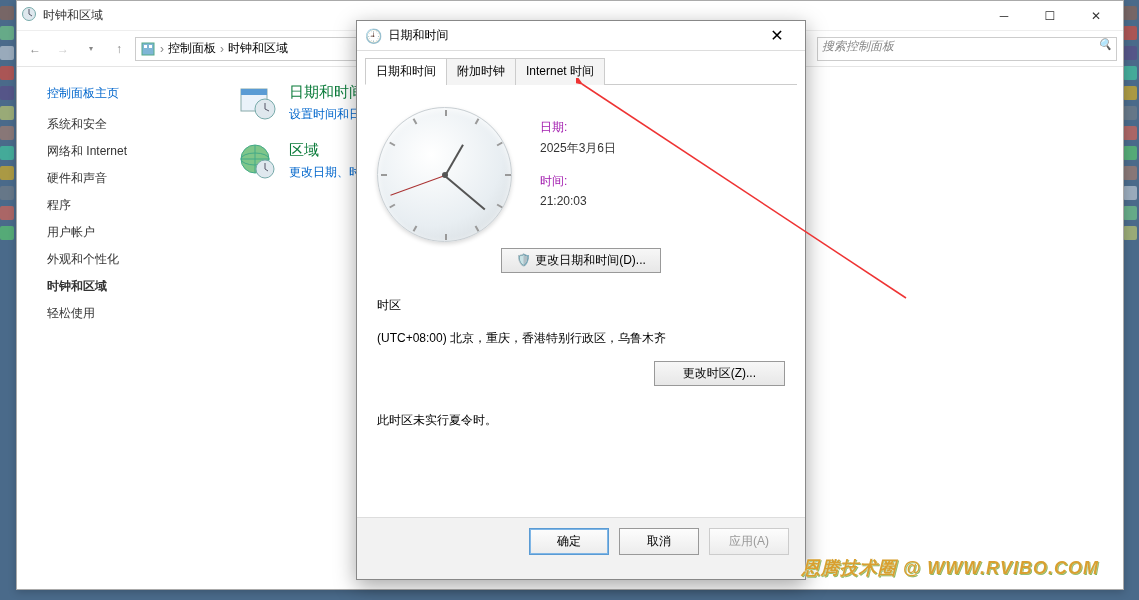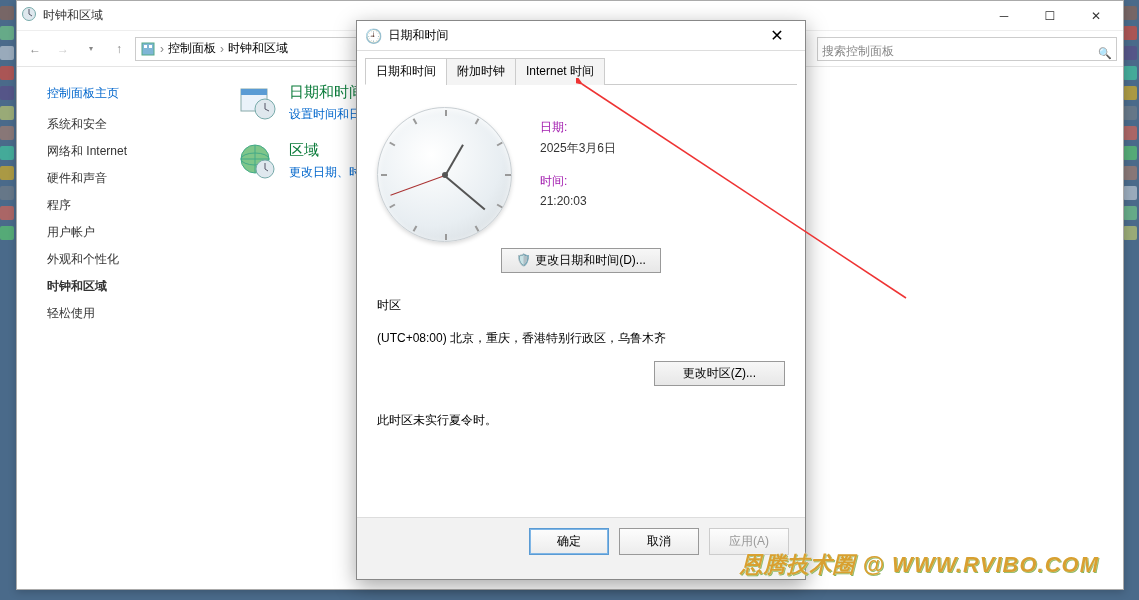--- a/index.html
+++ b/index.html
@@ -13,21 +13,21 @@
 .titlebar { height: 30px; display: flex; align-items: center; padding: 0 4px; background: #fff; border-bottom: 1px solid #eee; }
 .titlebar .icon img, .titlebar .icon svg { width: 16px; height: 16px; }
 .titlebar .title { margin-left: 6px; color: #333; }
 .win-controls { margin-left: auto; display: flex; }
 .win-btn { width: 46px; height: 30px; display: flex; align-items: center; justify-content: center; color: #333; cursor: pointer; }
 
 .addrbar { height: 36px; display: flex; align-items: center; padding: 0 6px; gap: 4px; border-bottom: 1px solid #e5e5e5; }
 .nav-btn { width: 24px; height: 24px; display: flex; align-items: center; justify-content: center; color: #888; cursor: pointer; }
 .path-box { flex: 0 0 380px; height: 24px; border: 1px solid #ccc; display: flex; align-items: center; padding: 0 4px; gap: 4px; }
 .path-box .sep { color: #888; }
-.search-box { margin-left: auto; flex: 0 0 300px; height: 24px; border: 1px solid #ccc; display: flex; align-items: flex-end; padding: 0 4px; color: #888; }
+.search-box { margin-left: auto; flex: 0 0 300px; height: 24px; border: 1px solid #ccc; display: flex; align-items: flex-start; padding: 0 4px; color: #888; font-style: italic; }
 .search-box .mag { margin-left: auto; font-size: 11px; }
 
 .cp-body { display: flex; height: calc(100% - 66px); }
 .sidebar { width: 200px; padding: 18px 10px 10px 30px; }
 .sidebar .hdr { color: #0066cc; margin-bottom: 14px; cursor: pointer; }
 .sidebar .item { margin: 10px 0; cursor: pointer; color: #333; }
 .sidebar .item.active { font-weight: bold; }
 
 .content { flex: 1; padding: 16px 20px; }
 .cat { display: flex; margin-bottom: 18px; gap: 12px; }
@@ -65,21 +65,21 @@
 .chg-tz-row { text-align:right;margin-top:14px; }
 .dst-note { margin-top: 26px; }
 
 .dlg-buttons { padding: 10px 16px 24px; display:flex; gap:10px; justify-content:flex-end; background:#f2f2f2; border-top:1px solid #ddd; }
 .dlg-btn { width:80px; text-align:center; padding:4px 0; border:1px solid #999; background:linear-gradient(#fdfdfd,#ececec); cursor:pointer; }
 .dlg-btn.primary { border-color:#5a9bd4; box-shadow:0 0 0 1px #7fb6e6 inset; }
 .dlg-btn.disabled { color:#999; border-color:#ccc; cursor:default; }
 
 .arrow-svg{position:absolute; left:576px; top:78px; pointer-events:none;}
 
-.watermark { position:absolute; right:40px; bottom:20px; font-size:22px; font-weight:bold; color:#d8a030; text-shadow:0 0 2px #fff, 1px 1px 0 #7a4; letter-spacing:1px; font-style:italic; }
+.watermark { position:absolute; right:40px; bottom:20px; font-size:18px; font-weight:bold; color:#d8a030; text-shadow:0 0 2px #fff, 1px 1px 0 #7a4; letter-spacing:1px; font-style:italic; }
 </style>
 </head>
 <body>
 
 <div class="desktop-icons-l">
   <div class="di" style="background:#766"></div>
     <div class="di" style="background:#6a8"></div>
     <div class="di" style="background:#9ab"></div>
   <div class="di" style="background:#a55"></div>
     <div class="di" style="background:#558"></div>

